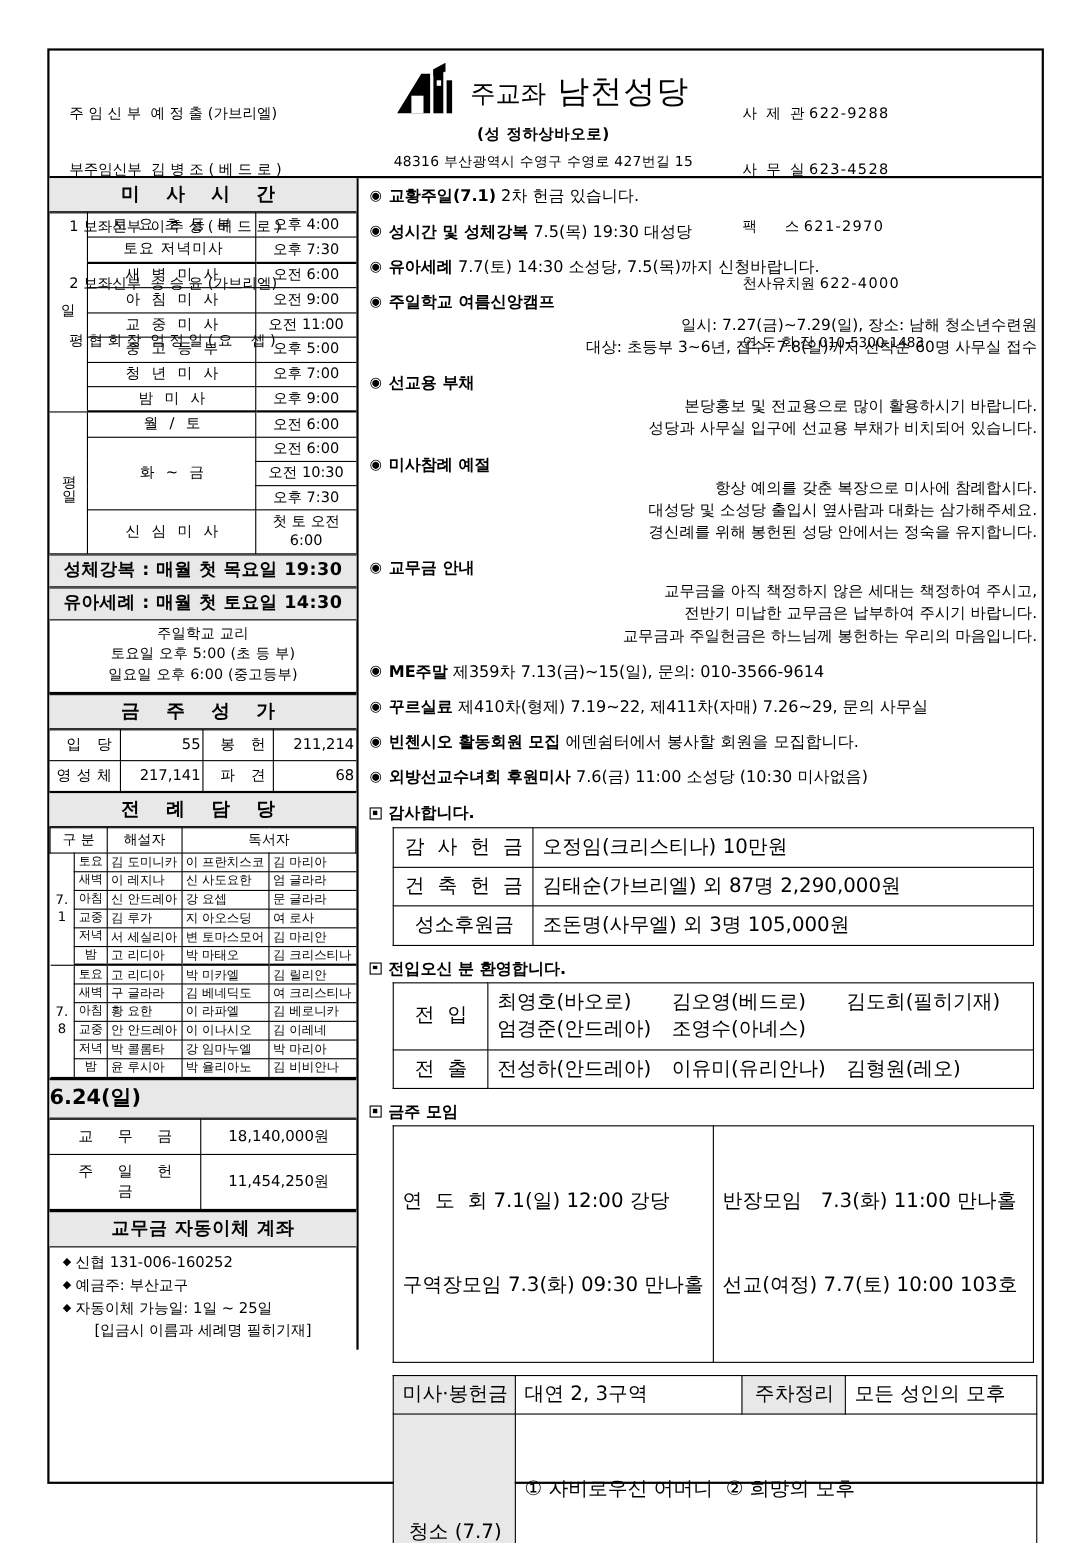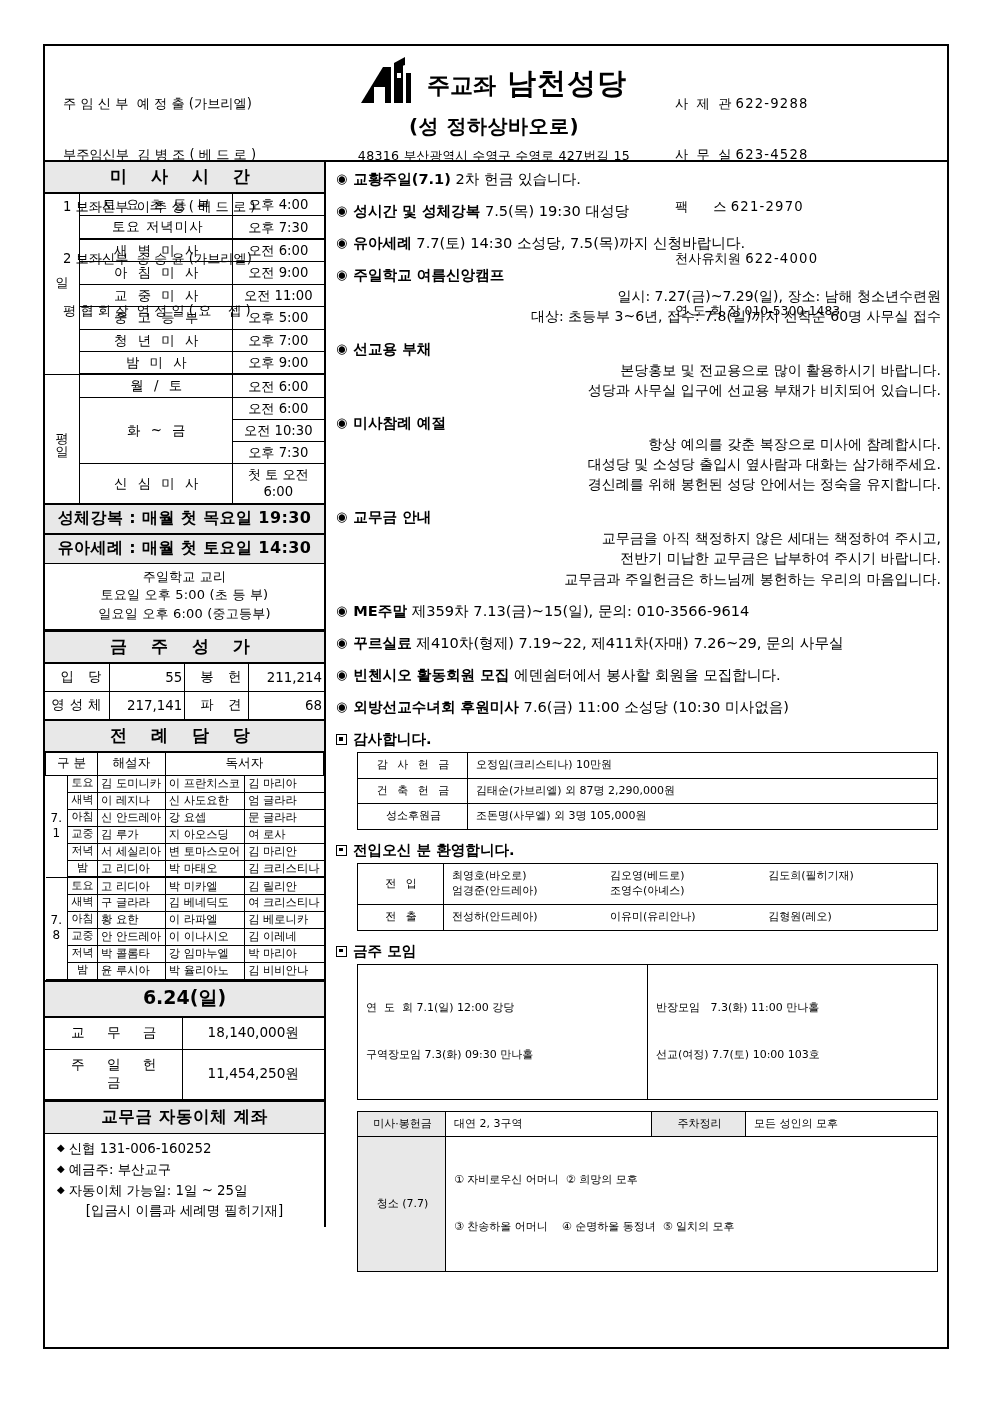--- a/index.html
+++ b/index.html
@@ -48,28 +48,28 @@
   .logo-row {
     display: flex;
     align-items: center;
     justify-content: center;
     gap: 6px;
     height: 58px;
   }
   .logo-mark { width: 60px; height: 52px; flex: 0 0 auto; }
   .church-name {
     font-size: 29px;
-    font-weight: bold;
+    font-weight: normal;
     letter-spacing: 1px;
     line-height: 1;
     white-space: nowrap;
   }
   .church-name .pre { font-size: 23px; letter-spacing: 0; }
   .church-sub {
-    font-size: 20px;
+    font-size: 14px;
     font-weight: bold;
     margin-top: 1px;
     letter-spacing: 0.5px;
   }
   .church-addr {
     font-size: 12.6px;
     margin-top: 8px;
     letter-spacing: 0.3px;
   }
   .hdr-right {
@@ -174,21 +174,21 @@
   .lit-tbl td.dt { width: 22px; text-align: center; border-left: none; font-size: 12px; }
   .lit-tbl td.sl { width: 30px; text-align: center; font-size: 11px; padding: 1px 1px; }
   .lit-tbl td.nm { text-align: left; padding-left: 3px; }
   .lit-tbl td.nm:last-child { border-right: none; }
   .lit-tbl tr.grpend td { border-bottom: 2px solid #000; }
 
   .date-banner {
     background: #e8e8e8;
     font-weight: bold;
     font-size: 19px;
-    text-align: center;
+    text-align: left;
     padding: 3px 0 5px 0;
     border-top: 2px solid #000;
     border-bottom: 1px solid #000;
   }
   .fin-tbl { width: 100%; border-collapse: collapse; font-size: 13.6px; }
   .fin-tbl td { border: 1px solid #000; padding: 6px 4px 7px 4px; text-align: center; }
   .fin-tbl td.lbl { width: 137px; letter-spacing: 9px; padding-left: 14px; }
   .fin-tbl td:first-child { border-left: none; }
   .fin-tbl td:last-child { border-right: none; margin-left: 32px; }
 
@@ -252,21 +252,21 @@
   .sq::after {
     content: "";
     position: absolute;
     left: 2px; top: 2px;
     width: 3.5px; height: 3.5px;
     background: #000;
   }
   .box-tbl {
     border-collapse: collapse;
     margin-left: 21px;
-    font-size: 11px;
+    font-size: 18px;
   }
   .box-tbl td {
     border: 1px solid #000;
     padding: 4px 6px 5px 8px;
     line-height: 1.42;
     vertical-align: middle;
   }
   .box-tbl td.k {
     text-align: center;
     white-space: nowrap;

